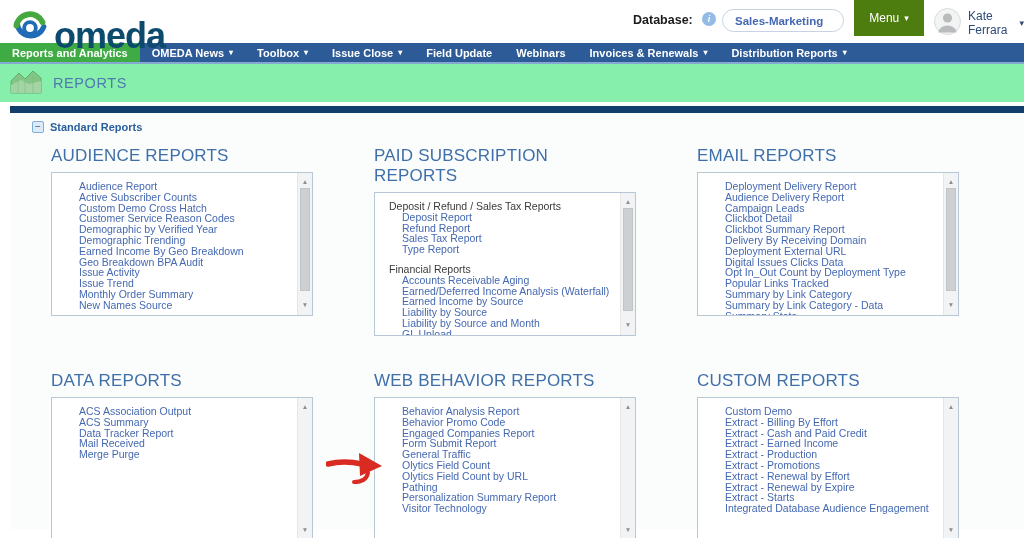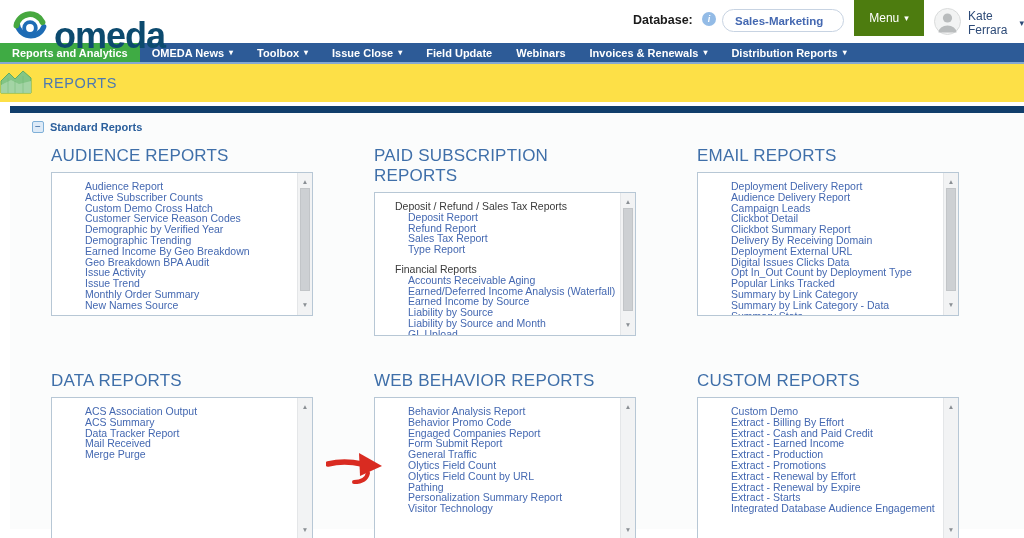--- a/index.html
+++ b/index.html
@@ -25,34 +25,34 @@
     color: #2d4a77; font-size: 12px; cursor: pointer; }
   .caret { font-size: 9px; line-height: 1; }
   
   .mainnav { height: 21px; background: #2d5b97; border-bottom: 2px solid #85a8d2;
     display: flex; align-items: stretch; }
   .nav-item { display: inline-flex; align-items: center; gap: 5px; padding: 0 12px;
     color: #fff; font-size: 11px; font-weight: 600; text-decoration: none; cursor: pointer; white-space: nowrap; }
   .nav-item.active { background: #3fab44; font-weight: bold; }
   .nav-item .caret { font-size: 8px; }
   
-  .banner { height: 38px; background: #fde047; display: flex; align-items: center; gap: 11px; }
+  .banner { height: 38px; background: #86efac; display: flex; align-items: center; gap: 11px; padding-left: 10px; }
   .banner-title { color: #4e7ab0; font-size: 14.5px; letter-spacing: 0.6px; }
   
   .content { margin: 4px 0 0 10px; border-top: 7px solid #113e6b; background: #fbfcfc;
     height: 423px; padding-top: 8px; position: relative; }
   .section-head { display: flex; align-items: center; gap: 6px; margin-left: 22px; cursor: pointer; }
   .collapse-box { width: 12px; height: 12px; border: 1px solid #7fb0d8; background: #ddeaf7; border-radius: 2px;
     color: #2b5f9c; font-size: 10px; line-height: 10px; text-align: center; }
   .section-title { font-size: 11px; font-weight: bold; color: #2b5f9c; }
   .grid { margin-left: 41px; margin-top: 13px; display: grid;
     grid-template-columns: repeat(3, 262px); column-gap: 61px; row-gap: 35px; }
   .panel-title { font-size: 17px; color: #3f6fa9; margin-bottom: 6px; letter-spacing: 0.2px; }
   .listbox { position: relative; height: 144px; background: #fff; border: 1px solid #b7c7d5;
-    overflow: hidden; padding: 8px 18px 0 20px; font-size: 10.5px; line-height: 10.8px; }
+    overflow: hidden; padding: 8px 18px 0 14px; font-size: 10.5px; line-height: 10.8px; }
   .group + .group { margin-top: 9px; }
   .group-header { color: #3a3a3a; }
   .report-link { display: block; color: #4468b1; padding-left: 13px; text-decoration: none; cursor: pointer; white-space: nowrap; }
   
   .sbar { position: absolute; top: 0; right: 0; bottom: 0; width: 15px;
     background: #f2f3f4; border-left: 1px solid #e4e6e8; cursor: pointer; }
   .sb-arrow { position: absolute; left: 0; right: 0; text-align: center; color: #8a8f94; font-size: 6.5px; }
   .sb-arrow.up { top: 4px; }
   .sb-arrow.down { bottom: 4px; }
   .sb-thumb { position: absolute; left: 2px; right: 2px; top: 15px; height: 103px;

